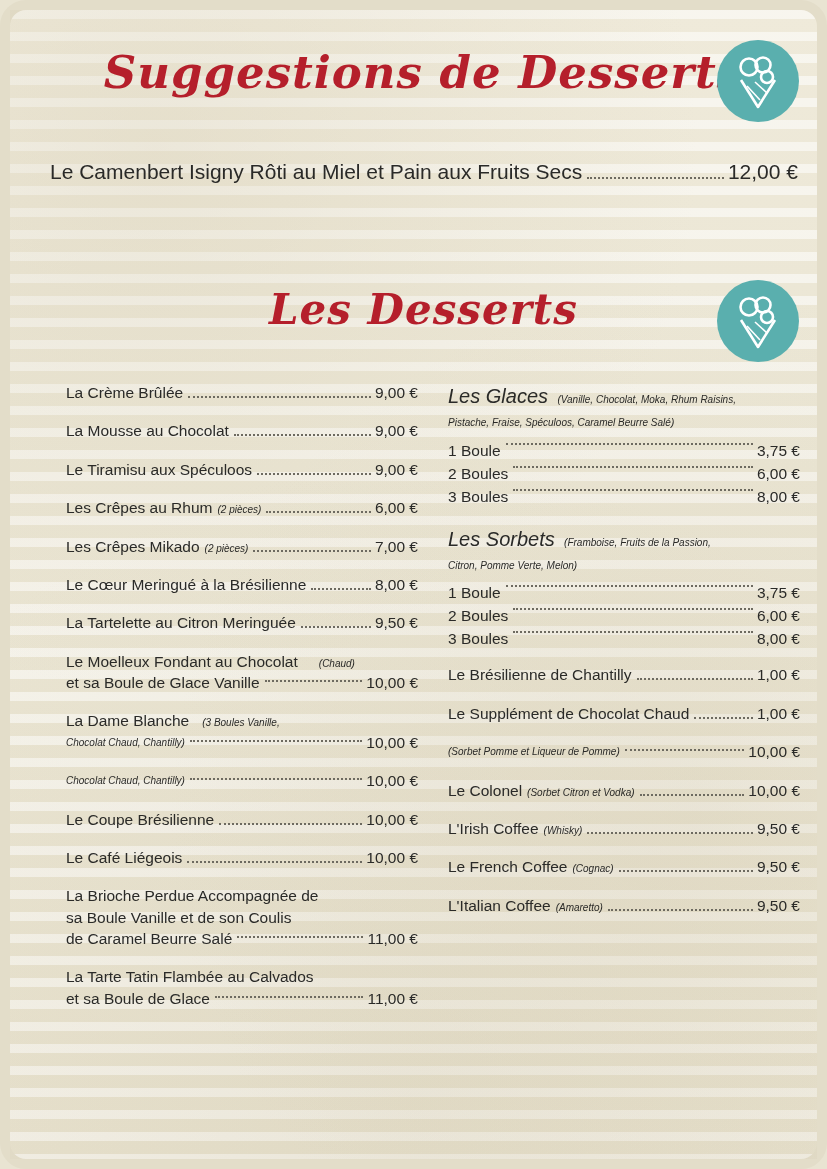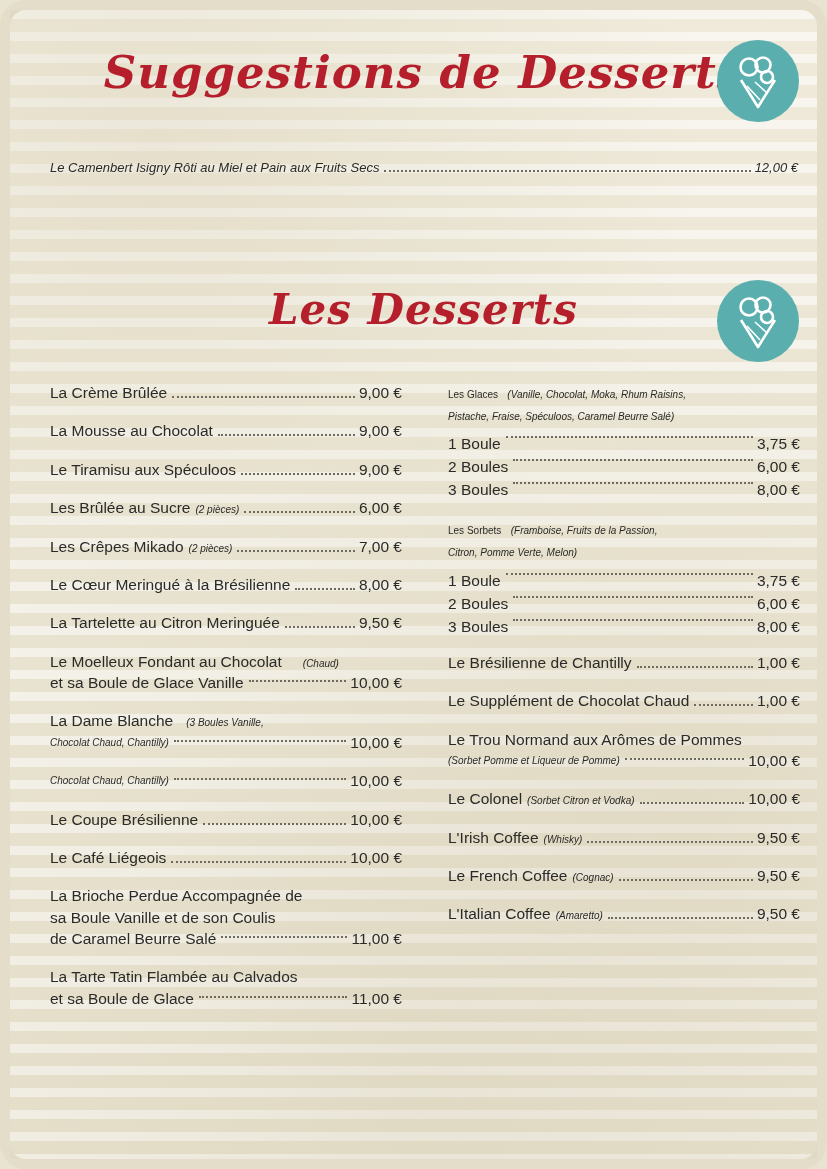--- a/index.html
+++ b/index.html
@@ -75,43 +75,42 @@
   #badge-top { left: 707px; top: 30px; }
   #badge-mid { left: 707px; top: 270px; }
   .badge svg { display: block; }
 
   
   .topline {
     position: absolute;
     left: 40px;
     top: 150px;
     width: 748px;
-    font-size: 13px;
+    font-size: 21px;
     color: #2a2a28;
     display: flex;
     align-items: baseline;
-    font-style: italic;
   }
   .topline .nm { white-space: nowrap; }
   .dots {
     flex: 1 1 auto;
     border-bottom: 2px dotted #6d6a60;
     margin: 0 4px 4px 5px;
     height: 1px;
   }
   .price { white-space: nowrap; }
 
   
   .col {
     position: absolute;
     top: 372px;
     font-size: 15.5px;
     color: #2a2a28;
   }
-  #col-left  { left: 40px;  width: 352px; }
+  #col-left  { left: 56px;  width: 352px; }
   #col-right { left: 438px; width: 352px; }
 
   .item {
     margin-bottom: 17px;
     line-height: 1.38;
   }
   .item-row {
     display: flex;
     align-items: baseline;
     width: 100%;
@@ -120,21 +119,21 @@
   .item .line2 {
     display: flex;
     align-items: center;
     width: 100%;
   }
   .it { font-style: italic; font-size: 10px; }
   .grp-head {
     line-height: 1.4;
     margin-bottom: 10px;
   }
-  .grp-head .nm { font-size: 10px; }
+  .grp-head .nm { font-size: 20px; font-style: italic; }
   .scoop {
     display: flex;
     align-items: flex-start;
     width: 100%;
     margin-bottom: 5px;
   }
   .blockgap { height: 14px; }
 </style>
 </head>
 <body>
@@ -195,21 +194,21 @@
     <div class="item">
       <div class="item-row">
         <span class="nm">Le Tiramisu aux Spéculoos</span>
         <span class="dots"></span>
         <span class="price">9,00 €</span>
       </div>
     </div>
 
     <div class="item">
       <div class="item-row">
-        <span class="nm">Les Brûlée au Sucre</span>
+        <span class="nm">Les Crêpes au Rhum</span>
         <span class="nm it" style="margin-left:5px">(2 pièces)</span>
         <span class="dots"></span>
         <span class="price">6,00 €</span>
       </div>
     </div>
 
     <div class="item">
       <div class="item-row">
         <span class="nm">Les Crêpes Mikado</span>
         <span class="nm it" style="margin-left:5px">(2 pièces)</span>
@@ -369,23 +368,20 @@
 
     <div class="item">
       <div class="item-row">
         <span class="nm">Le Supplément de Chocolat Chaud</span>
         <span class="dots"></span>
         <span class="price">1,00 €</span>
       </div>
     </div>
 
     <div class="item">
-      <div class="item-row">
-        <span class="nm">Le Trou Normand aux Arômes de Pommes</span>
-      </div>
       <div class="line2">
         <span class="nm it">(Sorbet Pomme et Liqueur de Pomme)</span>
         <span class="dots"></span>
         <span class="price">10,00 €</span>
       </div>
     </div>
 
     <div class="item">
       <div class="item-row">
         <span class="nm">Le Colonel</span>

